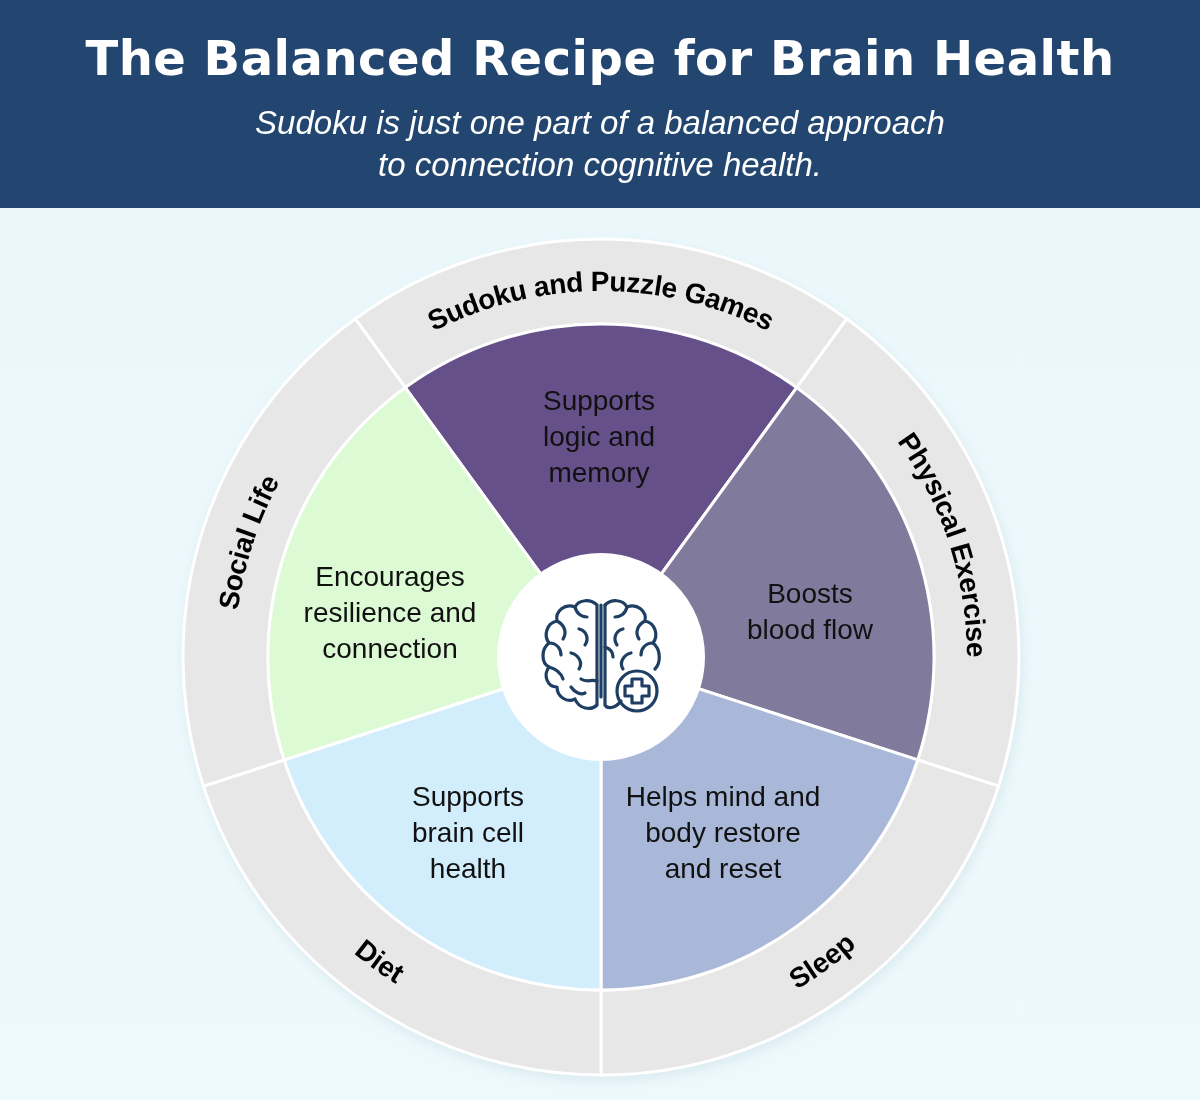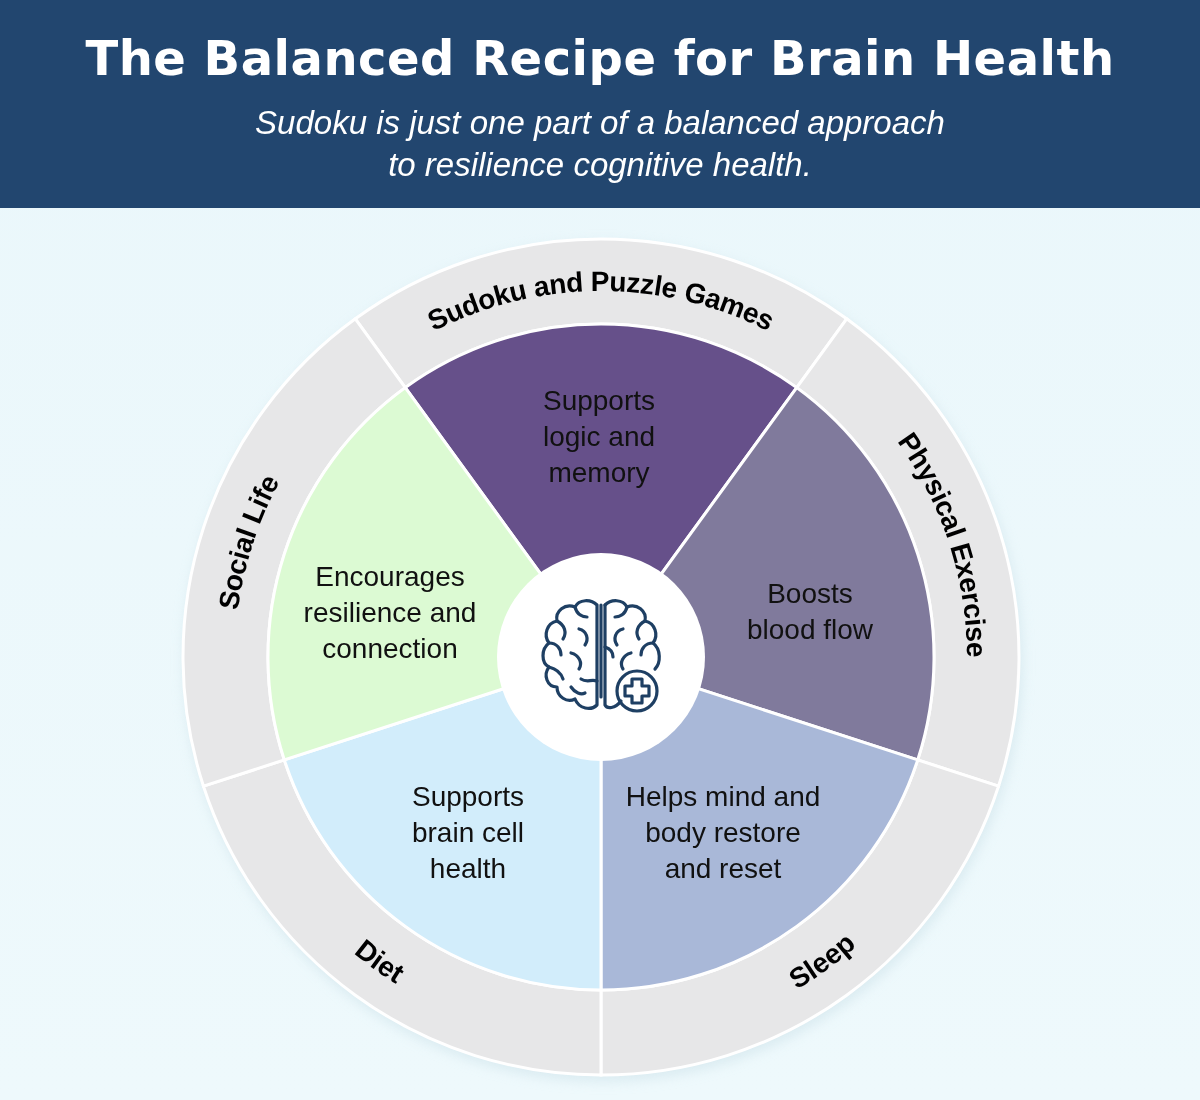--- a/index.html
+++ b/index.html
@@ -27,21 +27,21 @@
   .seg-text { font-family:"Liberation Sans", sans-serif; font-size:28px; fill:#111; }
   .ring-label { font-family:"Liberation Sans", sans-serif; font-weight:bold; font-size:28px; fill:#000; }
 </style>
 </head>
 <body>
 
 <div class="header">
   <div class="title">The Balanced Recipe for Brain Health</div>
   <div class="subtitle">
     <span>Sudoku is just one part of a balanced approach</span>
-    <span>to resilience cognitive health.</span>
+    <span>to connection cognitive health.</span>
   </div>
 </div>
 
 <svg id="wheel" width="1200" height="1100" viewBox="0 0 1200 1100">
   <defs>
     <filter id="shadow" x="-10%" y="-10%" width="120%" height="120%">
       <feGaussianBlur stdDeviation="6"></feGaussianBlur>
     </filter>
   <path id="ringpath-0" d="M389.656649927599,346.0177040727647 A376,376 0 0 1 812.3433500724011,346.01770407276473" fill="none"></path>
       <path id="ringpath-1" d="M831.4530521735192,359.90171534674045 A376,376 0 0 1 962.0704258145306,761.9006558707501" fill="none"></path>

